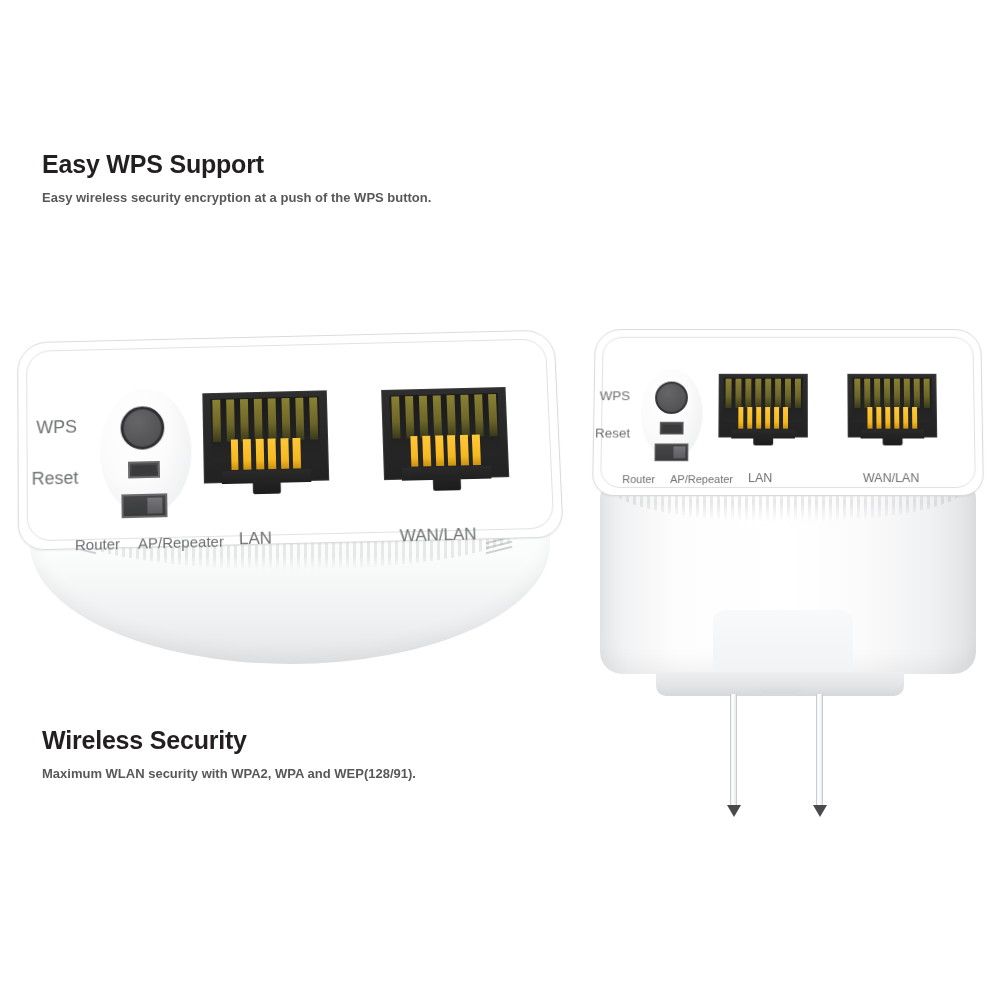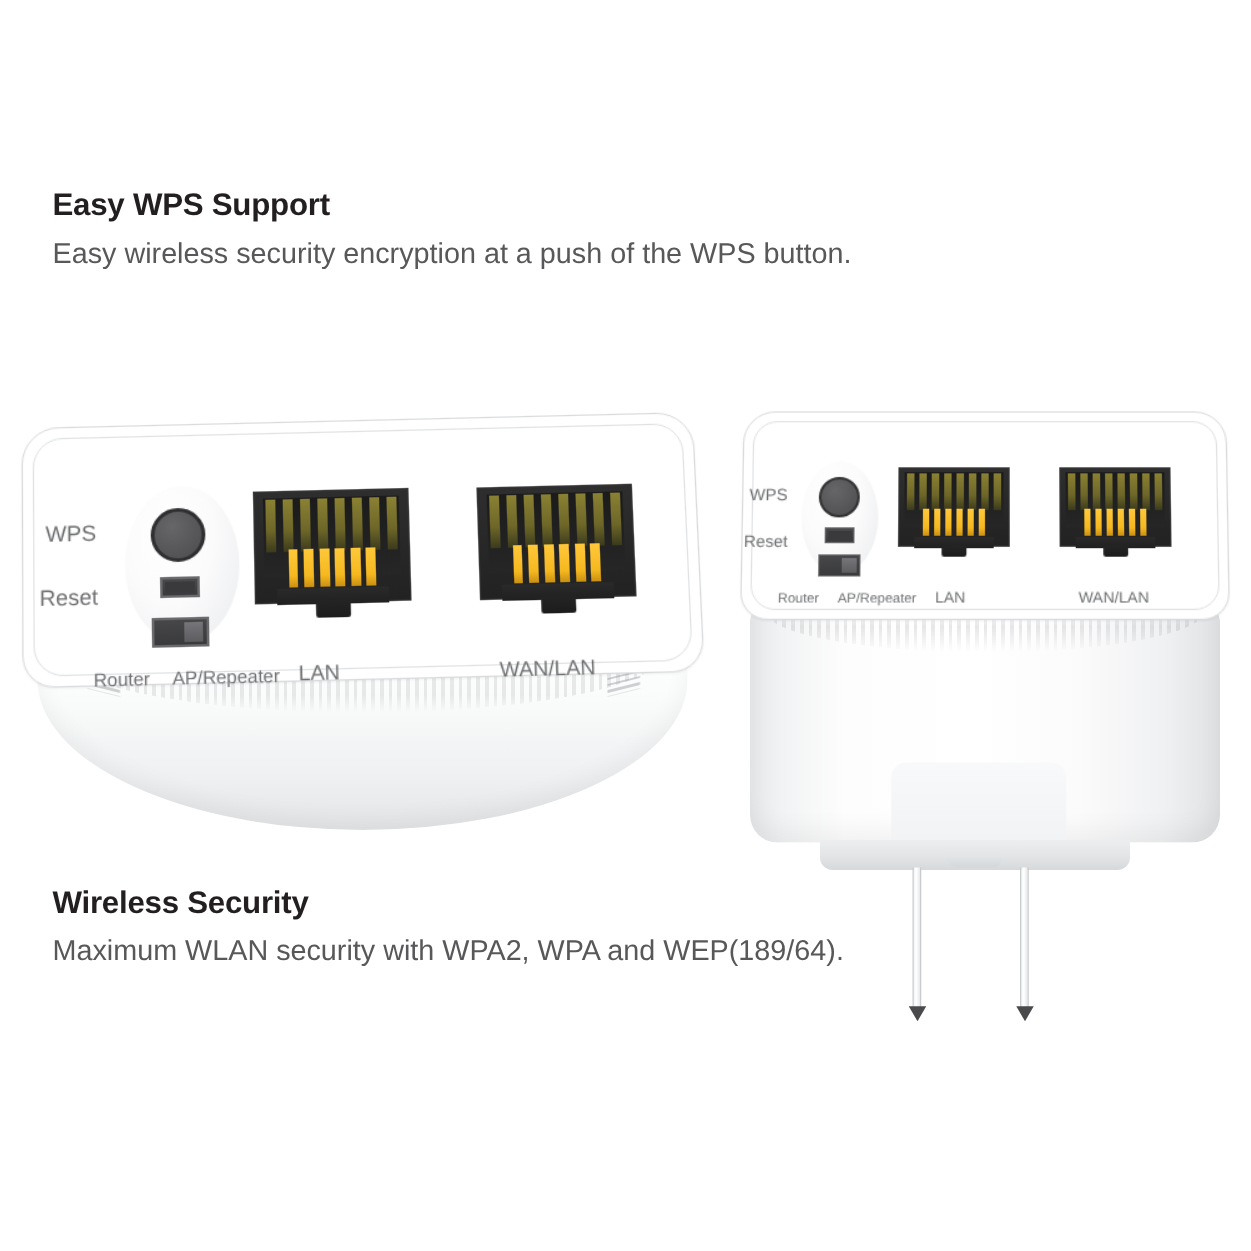--- a/index.html
+++ b/index.html
@@ -13,25 +13,25 @@
   }
   .stage{position:absolute;inset:0;}
 
   
   .feature{position:absolute;}
   .feature .title{
     font-size:25px;font-weight:bold;color:#231f20;
     letter-spacing:-0.2px;line-height:1;margin:0 0 14px 0;white-space:nowrap;
   }
   .feature .desc{
-    font-size:23px;font-weight:normal;color:#58585a;
+    font-size:13px;font-weight:bold;color:#58585a;
     line-height:1;margin:0;white-space:nowrap;
   }
   #feat-wps{left:42px;top:152px;}
-  #feat-sec{left:42px;top:710px;}
+  #feat-sec{left:42px;top:728px;}
 
   
   .face{
     position:absolute;
     background:#ffffff;
     border:1px solid #d8dadc;
     box-sizing:border-box;
   }
   .face-inner{
     position:absolute;
@@ -230,21 +230,21 @@
 
 <div class="stage">
 
   <div class="feature" id="feat-wps">
     <p class="title">Easy WPS Support</p>
     <p class="desc">Easy wireless security encryption at a push of the WPS button.</p>
   </div>
 
   <div class="feature" id="feat-sec">
     <p class="title">Wireless Security</p>
-    <p class="desc">Maximum WLAN security with WPA2, WPA and WEP(189/64).</p>
+    <p class="desc">Maximum WLAN security with WPA2, WPA and WEP(128/91).</p>
   </div>
 
   <div id="dev-left">
 
     <div class="body"></div>
     <div class="bodyline"></div>
     <div class="vent l"></div>
     <div class="vent r"></div>
 
     <div class="face">

